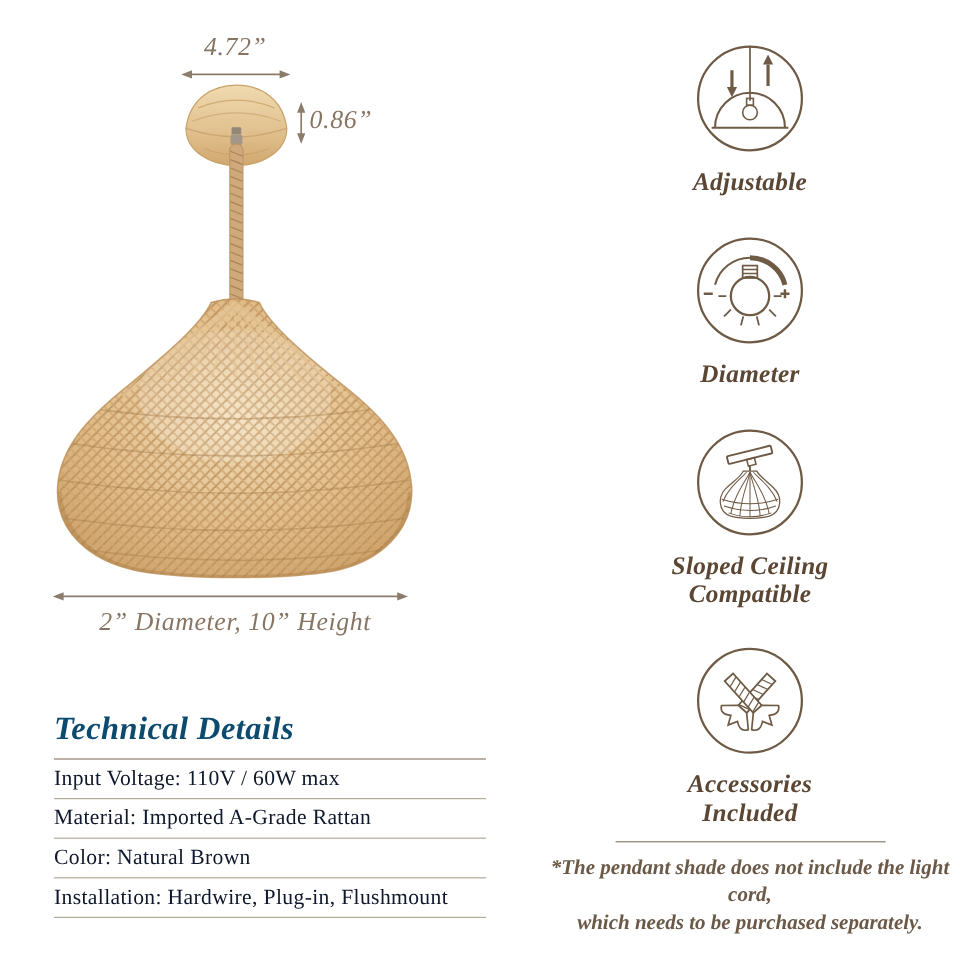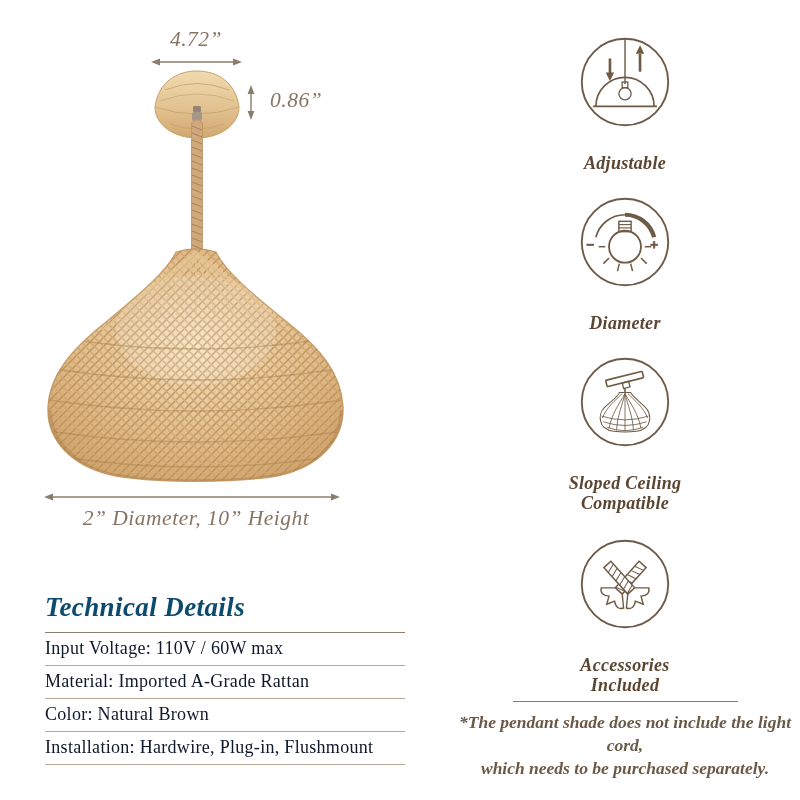--- a/index.html
+++ b/index.html
@@ -5,29 +5,29 @@
   html,body{margin:0;padding:0;background:#fff;}
   .canvas{
     position:relative;width:800px;height:800px;background:#ffffff;
     font-family:"Liberation Serif", serif;color:#5a4633;overflow:hidden;
   }
   
   .lamp-figure{position:absolute;left:0;top:0;width:440px;height:560px;font-style:italic;}
   .lamp-figure svg{position:absolute;left:0;top:0;}
   .dim{position:absolute;color:#877563;font-size:21.5px;letter-spacing:.5px;}
   .dim-top{left:136px;top:27px;width:120px;text-align:center;}
-  .dim-side{left:270px;top:88px;width:70px;text-align:left;}
+  .dim-side{left:258px;top:88px;width:70px;text-align:left;}
   .dim-bottom{left:36px;top:506px;width:320px;text-align:center;}
   
   .features{position:absolute;left:525px;top:0;width:200px;height:700px;}
   .feature{position:absolute;left:0;width:200px;text-align:center;}
   .feature .ficon{display:inline-block;width:94px;height:94px;}
   .f1{top:35px;} .f2{top:195px;} .f3{top:355px;} .f4{top:537px;}
   .flabel{
-    margin-top:20px;font-size:18px;font-weight:bold;font-style:italic;
+    margin-top:6px;font-size:21px;font-weight:bold;font-style:italic;
     color:#5a4633;line-height:1.12;white-space:pre-line;letter-spacing:.3px;
   }
   
   .tech{position:absolute;left:45px;top:592px;width:360px;}
   .tech h2{
     margin:0;padding:0 0 9px 0;font-size:27px;font-style:italic;font-weight:bold;
     color:#0c4a6e;border-bottom:1px solid #8d7c6b;letter-spacing:.4px;
   }
   .tech-row{
     font-size:18px;color:#0f172a;padding:5px 0 6px 0;

